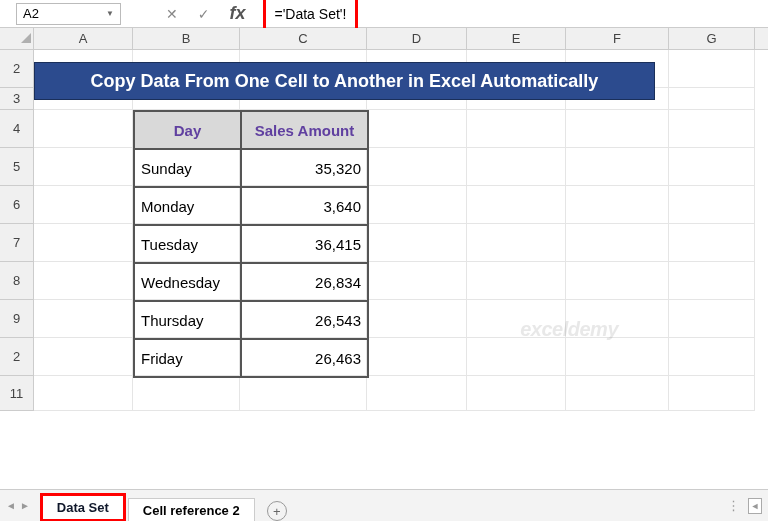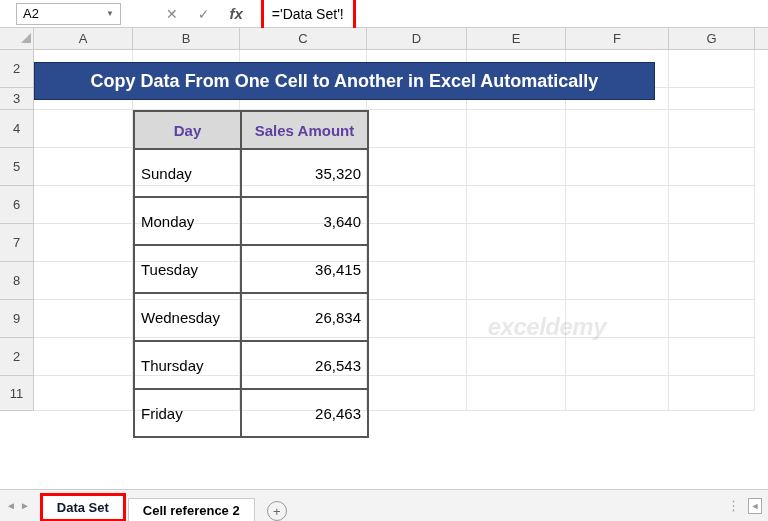--- a/index.html
+++ b/index.html
@@ -4,21 +4,21 @@
 <style>
 * { box-sizing: border-box; margin: 0; padding: 0; font-family: 'Segoe UI', Arial, sans-serif; }
 body { background: #fff; width: 768px; height: 521px; overflow: hidden; position: relative; }
 
 
 .formula-bar { display: flex; align-items: center; height: 28px; border-bottom: 1px solid #ccc; background: #fff; padding: 0 16px; }
 .name-box { width: 105px; height: 22px; border: 1px solid #bbb; display: flex; align-items: center; padding: 0 6px; font-size: 13px; justify-content: space-between; }
 .name-box-dd { font-size: 8px; color: #666; }
 .fb-icons { display: flex; align-items: center; margin-left: 45px; gap: 20px; }
 .fb-icon { color: #888; font-size: 14px; cursor: pointer; }
-.fb-icon.fx { font-style: italic; font-weight: 600; color: #555; font-size: 15px; }
+.fb-icon.fx { font-style: italic; font-weight: 600; color: #555; font-size: 18px; }
 .formula-input { margin-left: 18px; border: 3px solid #ff0000; padding: 2px 8px; font-size: 14px; height: 40px; display: flex; align-items: center; min-width: 95px; }
 
 
 .grid-wrap { position: relative; }
 .col-headers { display: flex; height: 22px; background: #f0f0f0; border-bottom: 1px solid #ccc; }
 .corner { width: 34px; border-right: 1px solid #ccc; background: #f0f0f0; display:flex; align-items:center; justify-content:flex-end; }
 .corner::after { content: ''; width: 0; height: 0; border-style: solid; border-width: 0 0 10px 10px; border-color: transparent transparent #b0b0b0 transparent; margin: 0 2px 2px 0; }
 .col-h { border-right: 1px solid #ccc; display: flex; align-items: center; justify-content: center; font-size: 13px; color: #444; background: #f0f0f0; }
 .col-h.A { width: 99px; }
 .col-h.B { width: 107px; }
@@ -44,38 +44,38 @@
 .rdata { height: 38px; }
 .r11 { height: 35px; }
 
 
 .title-banner { position: absolute; left: 34px; top: 12px; width: 621px; height: 38px; background: #2c4b8e; color: #fff; display: flex; align-items: center; justify-content: center; font-size: 18px; font-weight: 600; border: 1px solid #1a2f5a; }
 
 
 .data-table { position: absolute; left: 133px; top: 60px; border: 1px solid #555; }
 .dt-head { display: flex; background: #d9d9d9; height: 38px; }
 .dt-head .dt-cell { font-weight: 700; color: #6040a0; justify-content: center; }
-.dt-row { display: flex; height: 48px; }
+.dt-row { display: flex; height: 38px; }
 .dt-cell { border: 1px solid #555; display: flex; align-items: center; padding: 0 6px; font-size: 15px; }
 .dt-day { width: 107px; }
 .dt-sales { width: 127px; justify-content: flex-end; }
 
 
 .tabs-bar { position: absolute; bottom: 0; left: 0; right: 0; height: 32px; background: #f3f3f3; border-top: 1px solid #ccc; display: flex; align-items: center; padding: 0 6px; }
 .tab-nav { display: flex; gap: 4px; margin-right: 10px; color: #999; font-size: 10px; }
 .tab-nav span { cursor: pointer; }
 .tabs { display: flex; align-items: flex-end; height: 100%; }
 .tab { padding: 4px 14px; border: 1px solid #ccc; border-bottom: none; background: #fff; font-size: 13px; margin-right: 2px; position: relative; top: 1px; }
 .tab.active { border: 3px solid #ff0000; font-weight: 700; color: #0f172a; }
 .tab.other { font-weight: 600; }
 .add-sheet { width: 20px; height: 20px; border-radius: 50%; border: 1px solid #999; display: flex; align-items: center; justify-content: center; margin-left: 10px; font-size: 13px; color: #666; cursor: pointer; }
 .tabs-right { margin-left: auto; display: flex; align-items: center; gap: 8px; color: #999; font-size: 13px; }
 .scroll-left { width: 14px; height: 16px; border: 1px solid #aaa; display: flex; align-items: center; justify-content: center; font-size: 9px; background:#fff; }
 
-.watermark { position: absolute; right: 162px; bottom: 70px; font-size: 24px; color: rgba(128,128,128,0.18); font-style: italic; font-weight: 600; pointer-events: none; letter-spacing: -0.5px; }
+.watermark { position: absolute; right: 150px; bottom: 70px; font-size: 20px; color: rgba(128,128,128,0.18); font-style: italic; font-weight: 600; pointer-events: none; letter-spacing: -0.5px; }
 
 .grid-body { position: relative; }
 </style>
 </head>
 <body>
 
 <div class="formula-bar">
   <div class="name-box">
     <span>A2</span>
     <span class="name-box-dd">▼</span>

